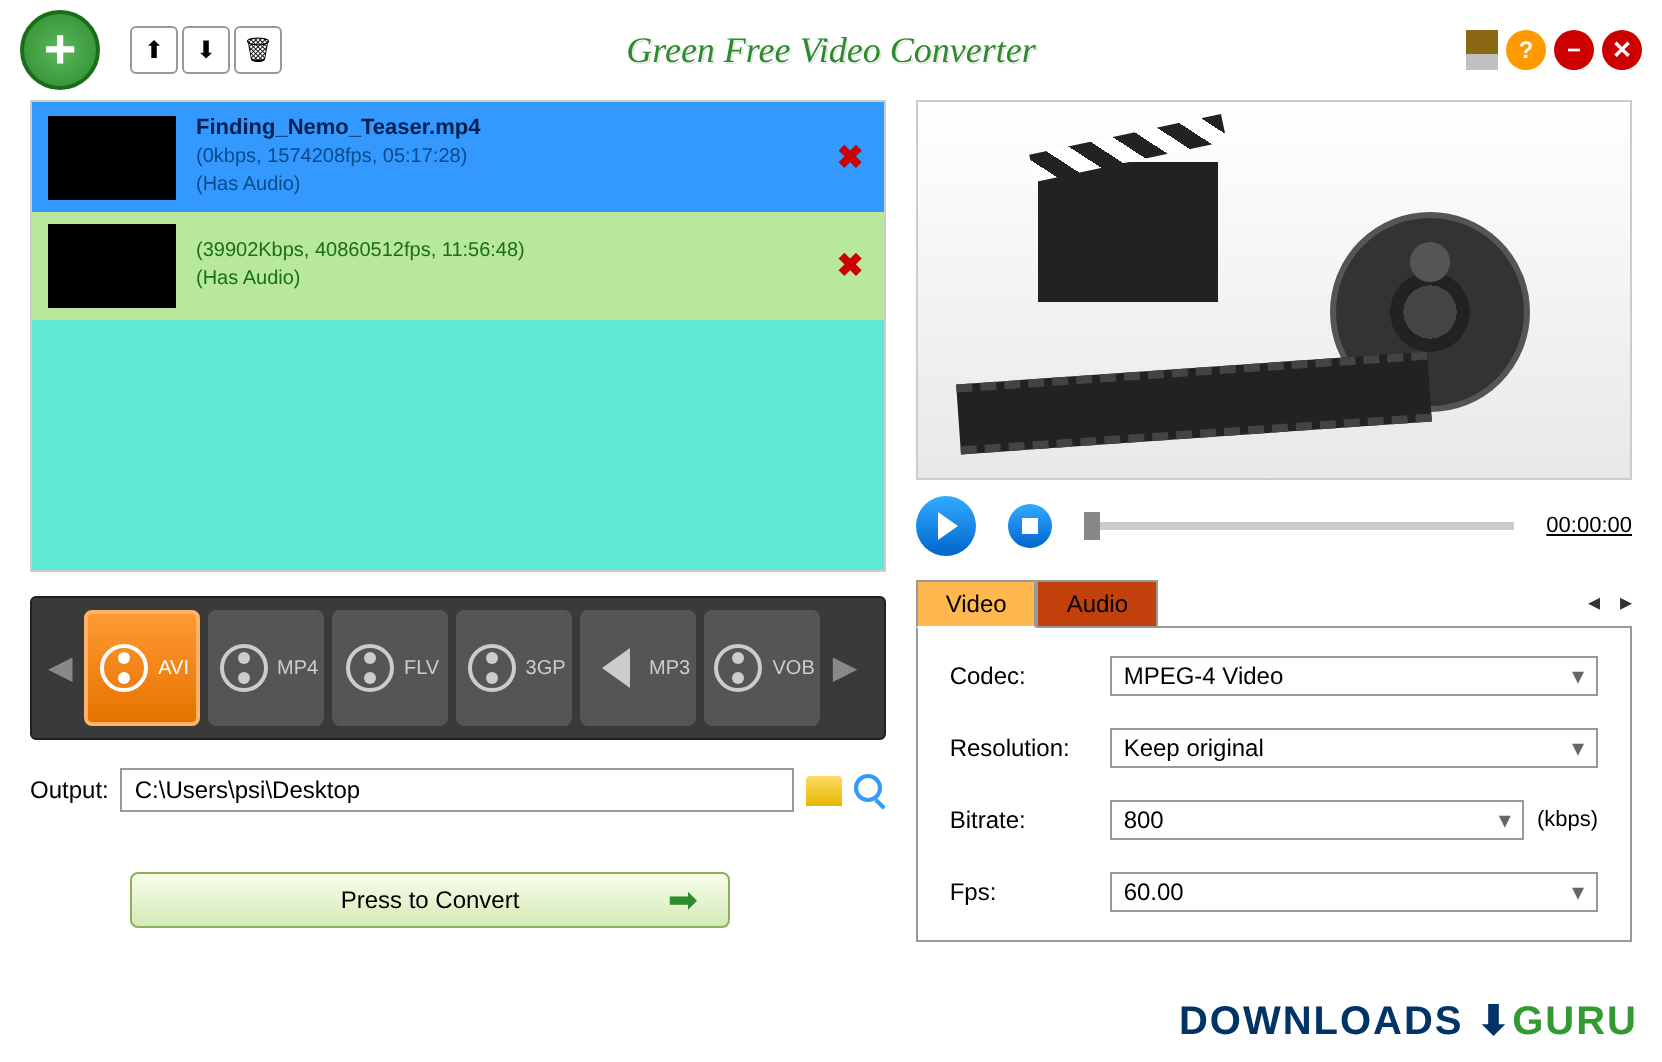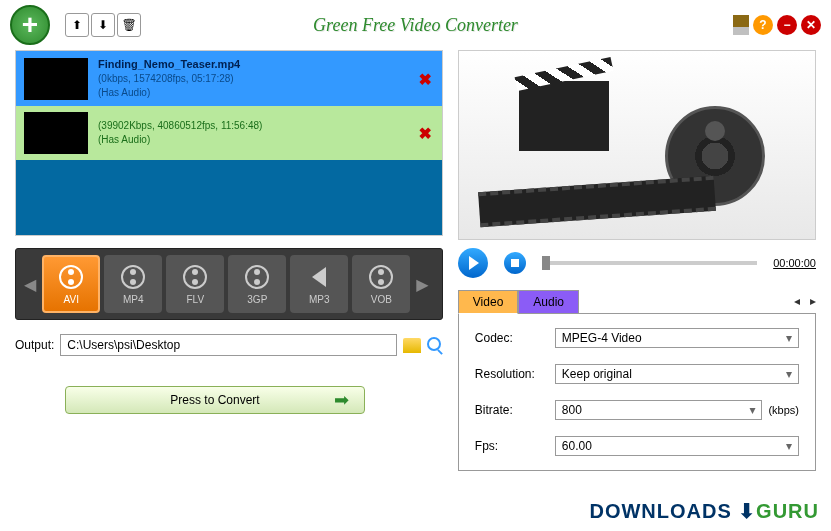--- a/index.html
+++ b/index.html
@@ -12,38 +12,38 @@
 .hdr-icon { width: 24px; height: 24px; background: #fff; border: 1px solid #999; border-radius: 3px; display: flex; align-items: center; justify-content: center; cursor: pointer; font-size: 12px; }
 .title-text { position: absolute; left: 50%; transform: translateX(-50%); font-family: 'Brush Script MT', cursive; font-style: italic; font-size: 18px; color: #2d8a2d; text-shadow: 1px 1px 0 rgba(0,0,0,0.1); }
 .hdr-right { position: absolute; right: 10px; display: flex; gap: 4px; align-items: center; }
 .circ-icon { width: 20px; height: 20px; border-radius: 50%; display: flex; align-items: center; justify-content: center; color: #fff; font-size: 12px; font-weight: bold; cursor: pointer; }
 .brush { width: 16px; height: 20px; background: linear-gradient(to bottom, #8B6914 60%, #c0c0c0 60%); cursor: pointer; }
 
 .main { display: flex; padding: 0 15px; gap: 15px; }
 .left-col { width: 430px; }
 .right-col { width: 360px; }
 
-.file-list { background: #0369a1; border: 1px solid #ccc; height: 186px; overflow: hidden; }
+.file-list { background: #5eead4; border: 1px solid #ccc; height: 236px; overflow: hidden; }
 .file-item { display: flex; align-items: center; padding: 6px 8px; position: relative; gap: 10px; }
 .file-item.selected { background: #3399ff; }
 .file-item.normal { background: #b8e89c; }
 .thumb { width: 64px; height: 42px; background: #000; flex-shrink: 0; }
 .file-info { flex: 1; font-size: 11px; line-height: 1.4; }
 .file-name { font-weight: bold; color: #000; }
 .file-item.selected .file-name { color: #002050; }
 .file-meta { color: #1a6e1a; font-size: 10px; }
 .file-item.selected .file-meta { color: #0a4a8a; }
 .file-audio { color: #1a6e1a; font-size: 10px; }
 .file-item.selected .file-audio { color: #0a4a8a; }
 .remove-x { position: absolute; right: 10px; top: 50%; transform: translateY(-50%); color: #cc0000; font-size: 16px; font-weight: bold; cursor: pointer; }
 
 .profile-box { background: #3a3a3a; border: 1px solid #222; margin-top: 12px; border-radius: 3px; }
 .profile-items { display: flex; padding: 6px; gap: 4px; align-items: center; }
 .nav-arr { color: #888; font-size: 16px; cursor: pointer; padding: 0 2px; }
-.fmt-item { width: 58px; height: 58px; background: #555; border-radius: 4px; display: flex; flex-direction: column; align-items: center; justify-content: center; cursor: pointer; gap: 3px; }
+.fmt-item { width: 58px; height: 58px; background: #555; border-radius: 4px; display: flex; flex-direction: row; align-items: center; justify-content: center; cursor: pointer; gap: 3px; }
 .fmt-item.active { background: linear-gradient(to bottom, #ff9933, #e67300); border: 2px solid #ffb366; }
 .fmt-icon { width: 28px; height: 28px; display: flex; align-items: center; justify-content: center; }
 .reel-icon { width: 24px; height: 24px; border: 2px solid #ccc; border-radius: 50%; position: relative; }
 .reel-icon::before, .reel-icon::after { content: ""; position: absolute; width: 6px; height: 6px; background: #ccc; border-radius: 50%; }
 .reel-icon::before { top: 2px; left: 50%; transform: translateX(-50%); }
 .reel-icon::after { bottom: 2px; left: 50%; transform: translateX(-50%); }
 .fmt-item.active .reel-icon { border-color: #fff; }
 .fmt-item.active .reel-icon::before, .fmt-item.active .reel-icon::after { background: #fff; }
 .spk-icon { width: 0; height: 0; border-top: 10px solid transparent; border-bottom: 10px solid transparent; border-right: 14px solid #ccc; position: relative; }
 .fmt-label { color: #ccc; font-size: 10px; }
@@ -70,21 +70,21 @@
 .player { display: flex; align-items: center; gap: 16px; margin-top: 8px; text-decoration: underline; }
 .play-btn { width: 30px; height: 30px; background: linear-gradient(to bottom, #33aaff, #0066cc); border-radius: 50%; display: flex; align-items: center; justify-content: center; cursor: pointer; }
 .play-btn::before { content: ""; border-left: 10px solid #fff; border-top: 7px solid transparent; border-bottom: 7px solid transparent; margin-left: 3px; }
 .stop-btn { width: 22px; height: 22px; background: linear-gradient(to bottom, #33aaff, #0066cc); border-radius: 50%; display: flex; align-items: center; justify-content: center; cursor: pointer; }
 .stop-btn::before { content: ""; width: 8px; height: 8px; background: #fff; }
 .seek { flex: 1; height: 4px; background: #ccc; position: relative; cursor: pointer; }
 .seek-thumb { position: absolute; left: 0; top: -5px; width: 8px; height: 14px; background: #888; }
 .time { font-size: 11px; }
 
 .tabs { display: flex; margin-top: 12px; position: relative; }
-.tab { padding: 4px 14px; font-size: 12px; cursor: pointer; border: 1px solid #999; background: #8b5cf6; }
+.tab { padding: 4px 14px; font-size: 12px; cursor: pointer; border: 1px solid #999; background: #c2410c; }
 .tab.active { background: #ffb84d; border-bottom: 1px solid #fff; position: relative; z-index: 2; }
 .tab-nav { position: absolute; right: 0; top: 4px; display: flex; gap: 10px; font-size: 12px; color: #333; }
 .tab-nav span { cursor: pointer; }
 
 .settings { border: 1px solid #999; padding: 14px 16px; margin-top: -1px; }
 .set-row { display: flex; align-items: center; margin-bottom: 16px; font-size: 12px; }
 .set-label { width: 80px; }
 .set-select { flex: 1; border: 1px solid #999; padding: 2px 6px; font-size: 12px; background: #fff; position: relative; display: flex; justify-content: space-between; align-items: center; cursor: pointer; }
 .set-select::after { content: "▾"; color: #666; }
 .set-unit { margin-left: 6px; font-size: 11px; }

